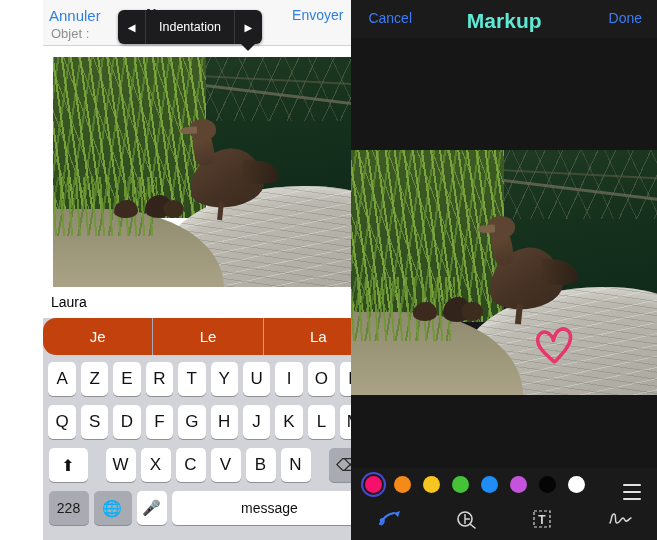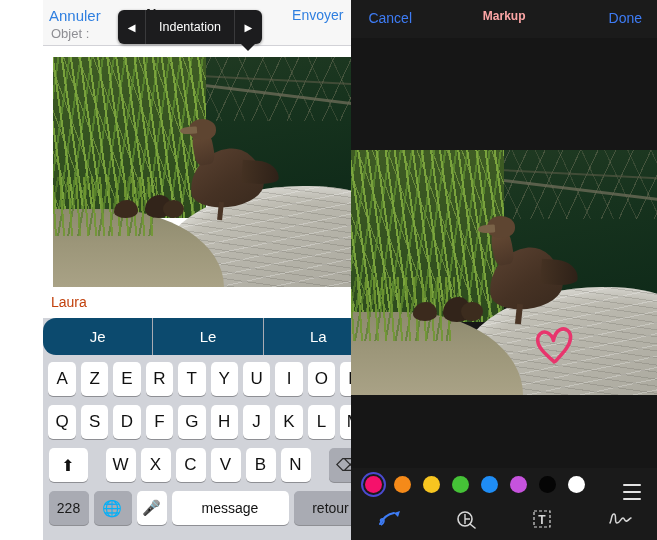--- a/index.html
+++ b/index.html
@@ -84,21 +84,21 @@
     background: #ffffff;
   }
   .photo-attachment {
     position: absolute; left: 10px; top: 10px;
     width: 307px; height: 230px;
     border-right: 2px solid #3a5bb8;
     overflow: hidden;
   }
   .body-text {
     position: absolute; left: 8px; top: 247px;
-    font-size: 14px; color: #c2410c; text-align: center;
+    font-size: 14px; color: #000000; text-align: center;
   }
 
   
   .duckscene { position: absolute; inset: 0; overflow: hidden; }
   .ds-water {
     position: absolute; left: 0; top: 0; width: 100%; height: 62%;
     background: linear-gradient(180deg,#2e4426 0%,#24391f 25%,#16301a 55%,#12301d 100%);
   }
   .ds-water2 {
     position: absolute; left: 38%; top: 0; width: 62%; height: 62%;
@@ -212,21 +212,21 @@
     z-index: 6;
   }
 
   
   .keyboard {
     position: absolute; left: 0; bottom: 0; width: 330px; height: 222px;
     background: #d1d3d9;
   }
   .predict-bar {
     display: flex; height: 37px;
-    background: #0c4a6e;
+    background: #c2410c;
     border-radius: 13px;
   }
   .predict-item {
     flex: 1;
     display: flex; align-items: center; justify-content: center;
     font-size: 15px; color: #ffffff;
     border-right: 1px solid #a9abb3;
   }
   .predict-item:last-child { border-right: none; }
   .kb-rows { padding: 7px 3px 4px 3px; }
@@ -268,21 +268,21 @@
     background: #161616;
     overflow: hidden;
   }
   .mk-nav {
     position: relative; height: 38px;
     background: #1b1b1b;
     text-decoration: underline;
   }
   .mk-cancel { position: absolute; left: 17px; top: 10px; font-size: 14px; color: #3e7cf5; }
   .mk-title  { position: absolute; left: 0; right: 0; top: 9px; text-align: center;
-               font-size: 12px; font-weight: bold; color: #fca5a5; }
+               font-size: 21px; font-weight: bold; color: #5eead4; }
   .mk-done   { position: absolute; right: 15px; top: 10px; font-size: 14px; color: #3e7cf5; }
   .mk-canvas {
     position: absolute; left: 0; right: 0; top: 150px;
     height: 245px;
     overflow: hidden;
   }
   .mk-toolbar {
     position: absolute; left: 0; right: 0; bottom: 0; height: 72px;
     background: #1a1a1a;
   }
@@ -410,21 +410,20 @@
             <div class="key">B</div>
             <div class="key">N</div>
           </div>
           <div class="key wide-del">⌫</div>
         </div>
         <div class="kb-row row4">
           <div class="key num">228</div>
           <div class="key globe">🌐</div>
           <div class="key mic">🎤</div>
           <div class="key space">message</div>
-          <div class="key ret">retour</div>
         </div>
       </div>
     </div>
   </div>
 
   <div class="right-panel">
     <div class="mk-nav">
       <div class="mk-cancel">Cancel</div>
       <div class="mk-title">Markup</div>
       <div class="mk-done">Done</div>

